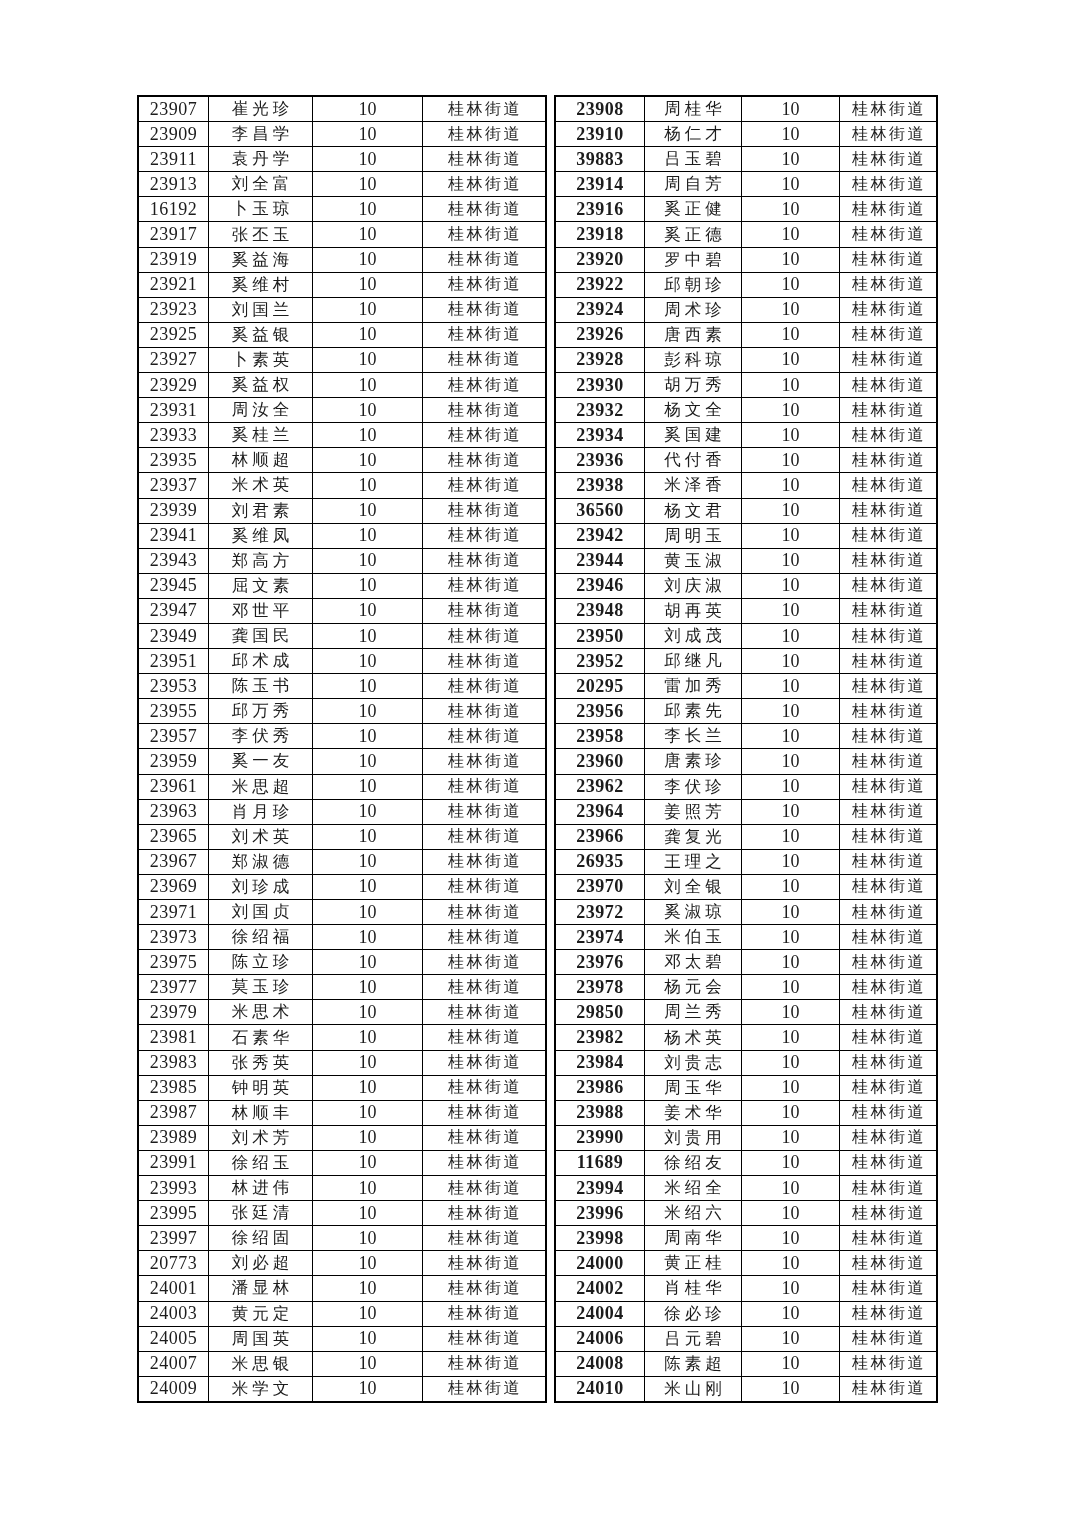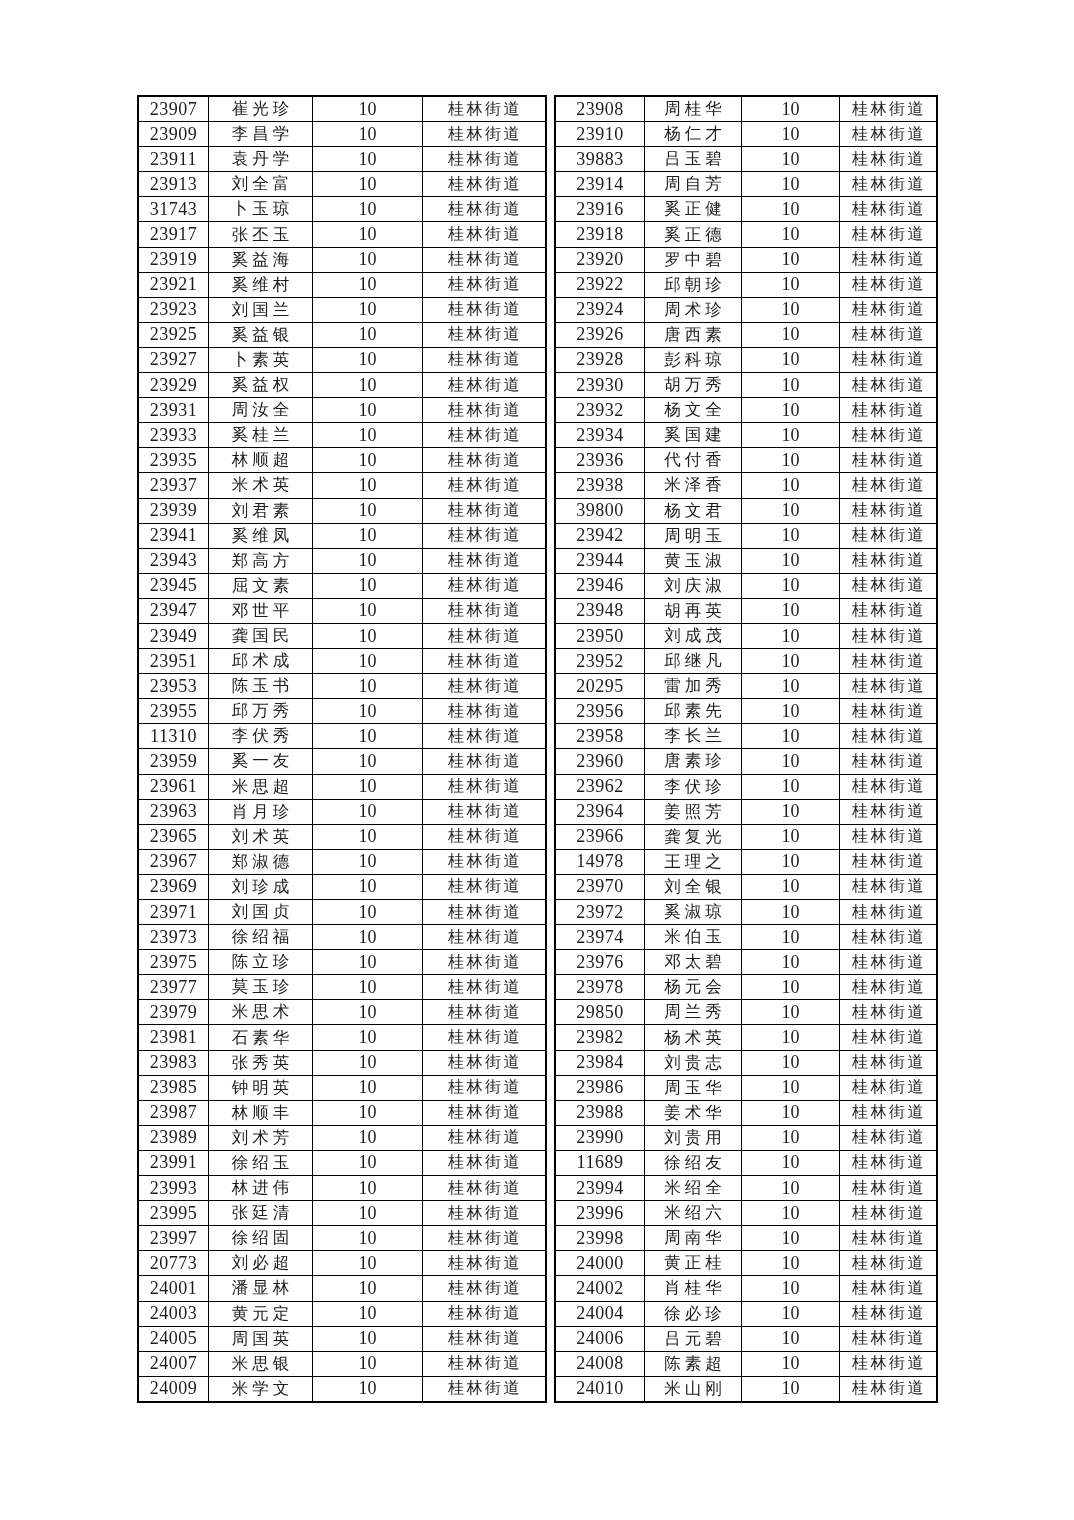--- a/index.html
+++ b/index.html
@@ -43,21 +43,21 @@
   }
   .cell + .cell { border-left: 1px solid #000; }
   .c0 { font-size: 18px; letter-spacing: 0.5px; }
   .c2 { font-size: 18px; }
   .c1 { font-size: 16.5px; letter-spacing: 4px; padding-left: 4px; }
   .c3 { font-size: 16px;   letter-spacing: 2.5px; padding-left: 2px; }
   .t-left  .c0 { width: 69px;  flex: none; }
   .t-left  .c1 { width: 104px; flex: none; }
   .t-left  .c2 { width: 110px; flex: none; }
   .t-left  .c3 { flex: 1; }
-  .t-right .c0 { width: 88px; flex: none; }
+  .t-right .c0 { width: 88px; flex: none; font-weight: bold; }
   .t-right .c1 { width: 97px; flex: none; }
   .t-right .c2 { width: 98px; flex: none; }
   .t-right .c3 { flex: 1; }
 </style>
 </head>
 <body>
 
 <div class="page">
   <div class="tablehalf t-left">
       <div class="row">
@@ -78,21 +78,21 @@
         <div class="cell c2">10</div>
         <div class="cell c3">桂林街道</div>
       </div>
       <div class="row">
         <div class="cell c0">23913</div>
         <div class="cell c1">刘全富</div>
         <div class="cell c2">10</div>
         <div class="cell c3">桂林街道</div>
       </div>
       <div class="row">
-        <div class="cell c0">31743</div>
+        <div class="cell c0">16192</div>
         <div class="cell c1">卜玉琼</div>
         <div class="cell c2">10</div>
         <div class="cell c3">桂林街道</div>
       </div>
       <div class="row">
         <div class="cell c0">23917</div>
         <div class="cell c1">张丕玉</div>
         <div class="cell c2">10</div>
         <div class="cell c3">桂林街道</div>
       </div>
@@ -204,21 +204,21 @@
         <div class="cell c2">10</div>
         <div class="cell c3">桂林街道</div>
       </div>
       <div class="row">
         <div class="cell c0">23955</div>
         <div class="cell c1">邱万秀</div>
         <div class="cell c2">10</div>
         <div class="cell c3">桂林街道</div>
       </div>
       <div class="row">
-        <div class="cell c0">11310</div>
+        <div class="cell c0">23957</div>
         <div class="cell c1">李伏秀</div>
         <div class="cell c2">10</div>
         <div class="cell c3">桂林街道</div>
       </div>
       <div class="row">
         <div class="cell c0">23959</div>
         <div class="cell c1">奚一友</div>
         <div class="cell c2">10</div>
         <div class="cell c3">桂林街道</div>
       </div>
@@ -464,21 +464,21 @@
         <div class="cell c2">10</div>
         <div class="cell c3">桂林街道</div>
       </div>
       <div class="row">
         <div class="cell c0">23938</div>
         <div class="cell c1">米泽香</div>
         <div class="cell c2">10</div>
         <div class="cell c3">桂林街道</div>
       </div>
       <div class="row">
-        <div class="cell c0">39800</div>
+        <div class="cell c0">36560</div>
         <div class="cell c1">杨文君</div>
         <div class="cell c2">10</div>
         <div class="cell c3">桂林街道</div>
       </div>
       <div class="row">
         <div class="cell c0">23942</div>
         <div class="cell c1">周明玉</div>
         <div class="cell c2">10</div>
         <div class="cell c3">桂林街道</div>
       </div>
@@ -548,21 +548,21 @@
         <div class="cell c2">10</div>
         <div class="cell c3">桂林街道</div>
       </div>
       <div class="row">
         <div class="cell c0">23966</div>
         <div class="cell c1">龚复光</div>
         <div class="cell c2">10</div>
         <div class="cell c3">桂林街道</div>
       </div>
       <div class="row">
-        <div class="cell c0">14978</div>
+        <div class="cell c0">26935</div>
         <div class="cell c1">王理之</div>
         <div class="cell c2">10</div>
         <div class="cell c3">桂林街道</div>
       </div>
       <div class="row">
         <div class="cell c0">23970</div>
         <div class="cell c1">刘全银</div>
         <div class="cell c2">10</div>
         <div class="cell c3">桂林街道</div>
       </div>

